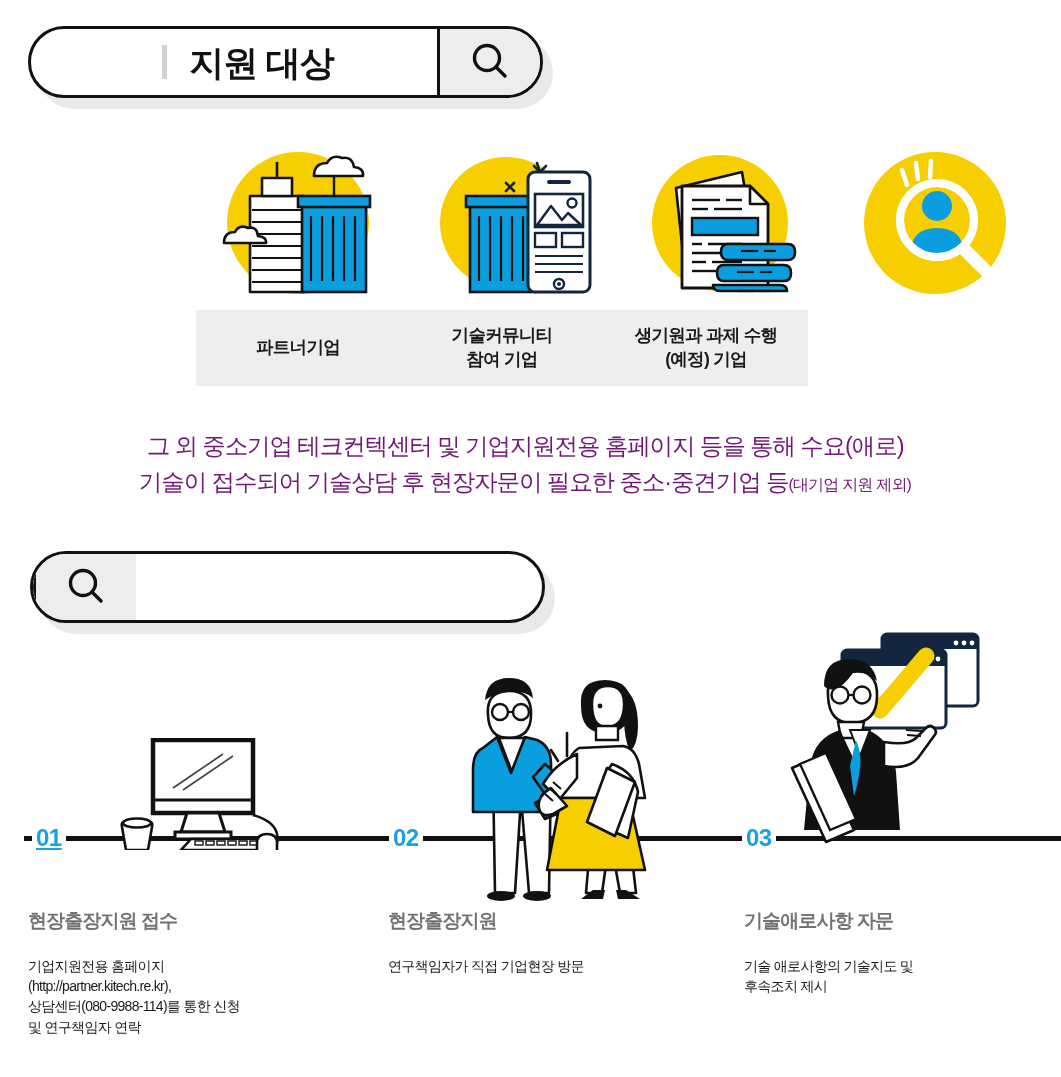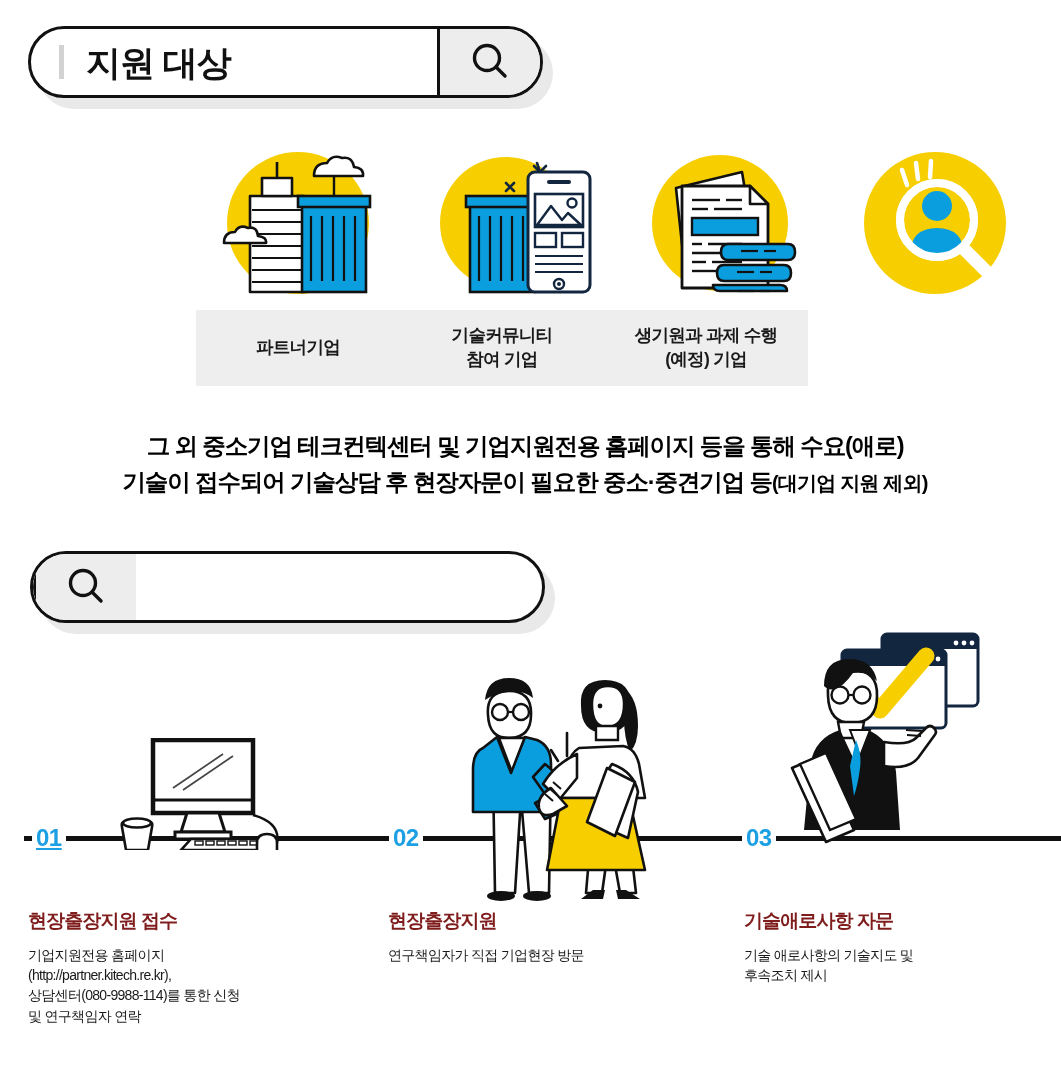--- a/index.html
+++ b/index.html
@@ -21,21 +21,21 @@
   }
   .pill {
     position: absolute; left: 0; top: 0;
     width: 515px; height: 72px;
     border: 3px solid #111; border-radius: 40px;
     background: #fff; overflow: hidden;
     display: flex; align-items: stretch;
   }
   .pill-text-area {
     flex: 1; display: flex; align-items: center;
-    padding-left: 28px; gap: 22px;
+    padding-left: 28px; gap: 22px; justify-content: center;
   }
   .pill-caret { width: 5px; height: 34px; background: #d2d2d2; }
   .pill-title {
     font-size: 35px; font-weight: 700; letter-spacing: -1px;
     color: #111; line-height: 1;
   }
   .pill-search-box {
     width: 103px; background: #ededed;
     border-left: 3px solid #111;
     display: flex; align-items: center; justify-content: center;
@@ -62,42 +62,42 @@
   }
   .label-box .ltext {
     font-size: 17.5px; font-weight: 700; line-height: 1.35;
     color: #1a1a1a; letter-spacing: -0.7px; white-space: pre-line;
   }
 
   
   .desc {
     position: absolute; left: 0; top: 428px; width: 1050px;
     text-align: center;
-    font-size: 23.5px; font-weight: 700; line-height: 1.55;
-    letter-spacing: -1.1px; color: #000000;
-  }
-  .desc .small { font-size: 20px; letter-spacing: -0.8px; }
+    font-size: 23.5px; font-weight: 400; line-height: 1.55;
+    letter-spacing: -1.1px; color: #701a75;
+  }
+  .desc .small { font-size: 16px; letter-spacing: -0.8px; }
 
   
   .timeline-line {
     position: absolute; left: 24px; top: 836px;
     width: 1037px; height: 5px; background: #111;
   }
   .step { position: absolute; }
   .step-num {
     position: absolute;
     font-size: 24px; font-weight: 700; color: #1ca0e3;
     letter-spacing: -0.5px; line-height: 1;
     background: #fff; padding: 0 4px;
   }
   .step-art { position: absolute; }
   .step-text { position: absolute; }
   .step-title {
-    font-size: 19px; font-weight: 700; color: #7f1d1d;
-    letter-spacing: -0.9px; line-height: 1.2; margin-bottom: 12px;
+    font-size: 19px; font-weight: 700; color: #737373;
+    letter-spacing: -0.9px; line-height: 1.2; margin-bottom: 23px;
   }
   .step-body {
     font-size: 14px; font-weight: 400; color: #1a1a1a;
     letter-spacing: -0.7px; line-height: 1.45; white-space: pre-line;
   }
 </style>
 </head>
 <body>
 
 <div class="page">

